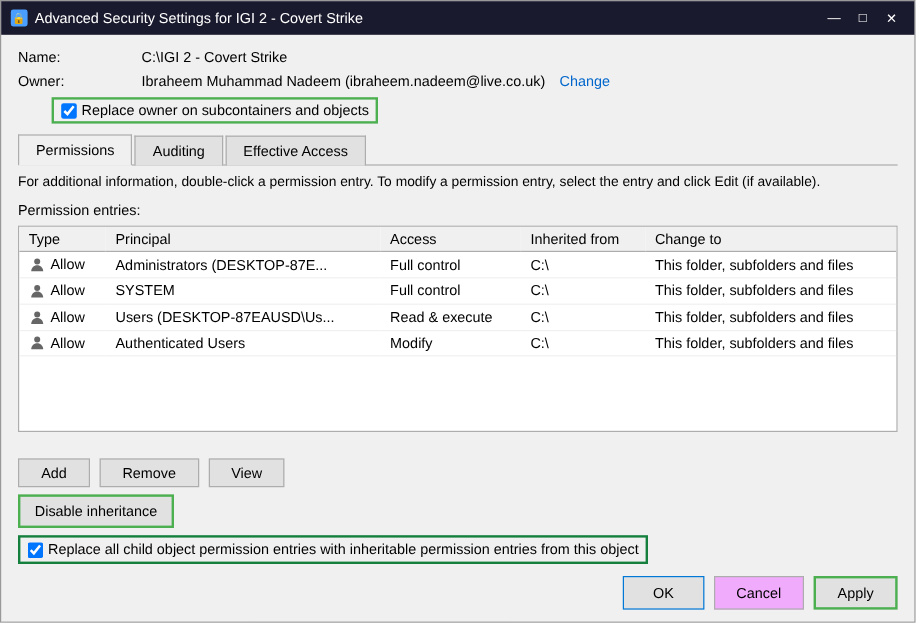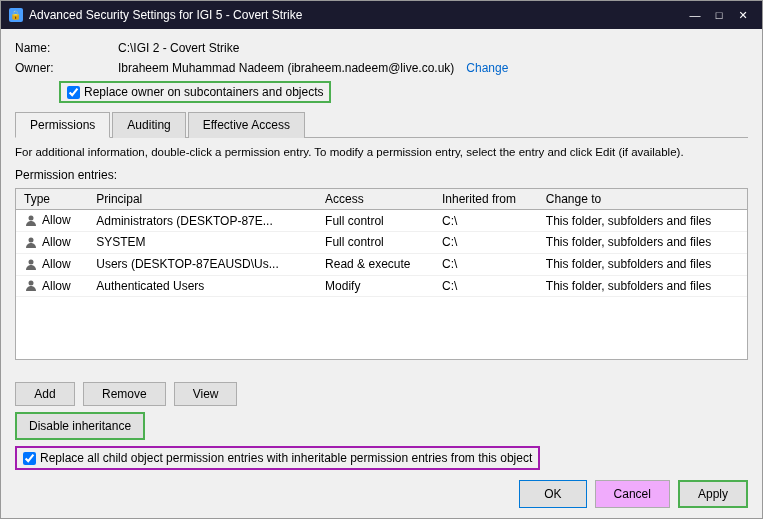--- a/index.html
+++ b/index.html
@@ -93,32 +93,33 @@
     .info-link {
       color: #0066cc;
       cursor: pointer;
       text-decoration: none;
       margin-left: 6px;
     }
     .checkbox-row {
       display: flex;
       align-items: center;
       gap: 4px;
-      margin-left: 44px;
+      margin-left: 28px;
       border: 2px solid #4caf50;
       padding: 2px 6px;
       width: fit-content;
     }
     .checkbox-row input[type="checkbox"] {
       cursor: pointer;
     }
     .tabs-container {
       display: flex;
       border-bottom: 1px solid #adadad;
       margin-top: 2px;
+      align-items: center;
     }
     .tab {
       padding: 5px 14px;
       border: 1px solid #adadad;
       border-bottom: none;
       background: #e1e1e1;
       cursor: pointer;
       font-size: 12px;
       margin-right: 2px;
       position: relative;
@@ -192,21 +193,21 @@
       background: #e1e1e1;
       cursor: pointer;
       font-size: 12px;
       border: 2px solid #4caf50;
       width: fit-content;
     }
     .bottom-checkbox-row {
       display: flex;
       align-items: center;
       gap: 4px;
-      border: 2px solid #a21caf;
+      border: 2px solid #15803d;
       padding: 3px 6px;
       width: fit-content;
       max-width: 100%;
     }
     .bottom-buttons {
       display: flex;
       justify-content: flex-end;
       gap: 8px;
       margin-top: 4px;
     }
@@ -233,21 +234,21 @@
     }
   </style>
 </head>
 <body>
 
 <div class="window">
 
   <div class="title-bar">
     <div class="title-bar-left">
       <div class="title-icon">🔒</div>
-      <span class="title-text">Advanced Security Settings for IGI 5 - Covert Strike</span>
+      <span class="title-text">Advanced Security Settings for IGI 2 - Covert Strike</span>
     </div>
     <div class="title-bar-controls">
       <button class="title-btn">—</button>
       <button class="title-btn">□</button>
       <button class="title-btn close">✕</button>
     </div>
   </div>
 
   <div class="content">
 

